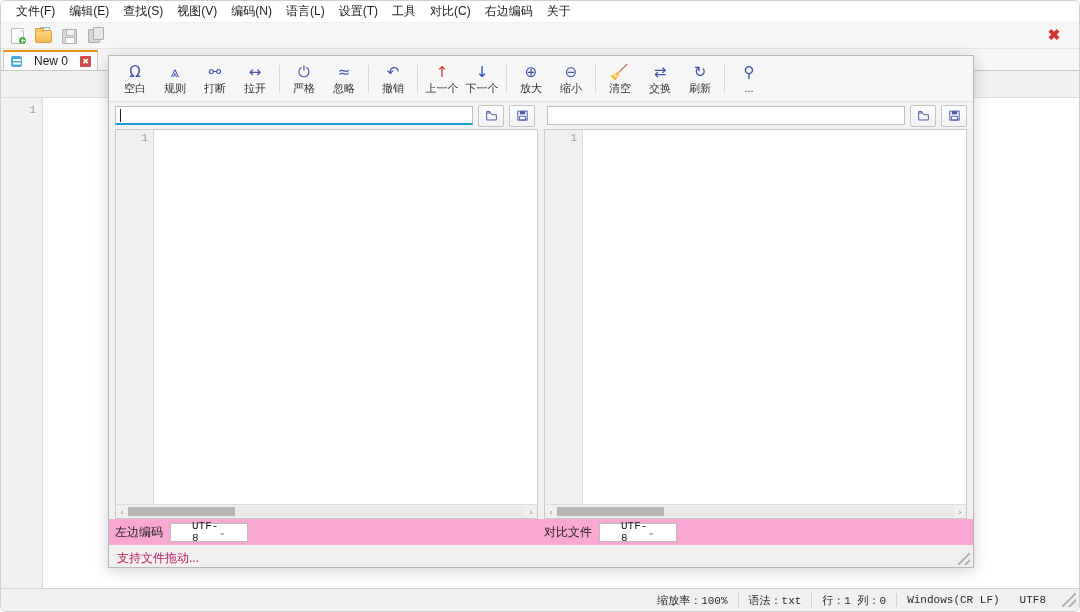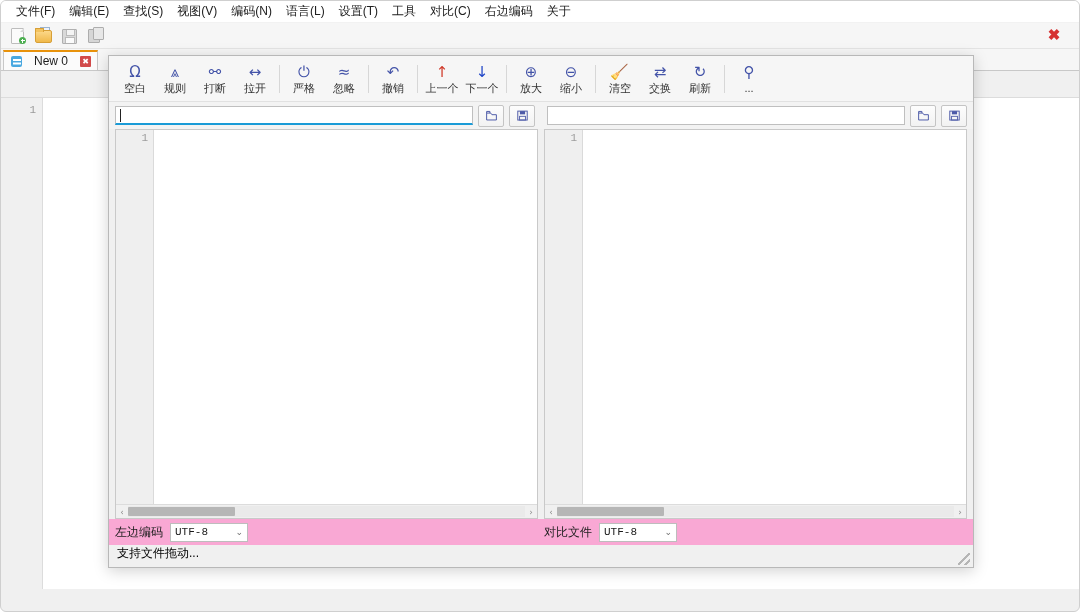--- a/index.html
+++ b/index.html
@@ -486,40 +486,40 @@
   .enc-group { flex:1; display:flex; align-items:center; gap:7px; min-width:0; }
   .enc-label { font-size:12px; color:#1e1e1e; white-space:nowrap; }
   .enc-select {
     width: 78px; height: 19px;
     background:#ffffff;
     border:1px solid #bdbdbd;
     box-sizing:border-box;
     display:flex;
     align-items:center;
     justify-content:space-between;
-    padding: 0 4px;
+    padding: 0 21px;
     font-family:"Liberation Mono", monospace;
     font-size: 11px;
     color:#1a1a1a;
   }
   .enc-chevron {
     color:#6f6f6f;
     font-size:9px;
     font-family:"DejaVu Sans", sans-serif;
   }
 
   
   #diff-status {
     height: 22px;
     background:#f0f0f0;
     display:flex;
-    align-items:flex-start;
+    align-items:flex-end;
     padding-left: 8px;
     font-size: 12px;
-    color:#000000;
+    color:#be185d;
     flex:none;
     position:relative;
   }
   #diff-grip {
     position:absolute;
     right: 3px; bottom: 2px;
     width: 12px; height: 12px;
     background:
       linear-gradient(135deg, transparent 45%, #b5b5b5 45%, #b5b5b5 58%, transparent 58%),
       linear-gradient(135deg, transparent 72%, #b5b5b5 72%, #b5b5b5 85%, transparent 85%);
@@ -569,20 +569,31 @@
       <span class="tab-label">New 0</span>
       <span class="tab-close">✖</span>
     </div>
   </div>
 
   <div id="main-editor">
     <div id="main-gutter">1</div>
     <div id="main-textarea"></div>
   </div>
 
+  <div id="main-statusbar">
+    <div class="status-cell">缩放率：100%</div>
+    <div class="status-sep"></div>
+    <div class="status-cell">语法：txt</div>
+    <div class="status-sep"></div>
+    <div class="status-cell">行：1  列：0</div>
+    <div class="status-sep"></div>
+    <div class="status-cell">Windows(CR LF)</div>
+    <div class="status-cell">UTF8</div>
+    <div id="status-grip"></div>
+  </div>
 </div>
 
 <div id="diff-dialog">
 
 
   <div id="diff-toolbar">
     <div class="dtb-item">
       <span class="dtb-glyph">Ω</span>
       <span class="dtb-label">空白</span>
     </div>

